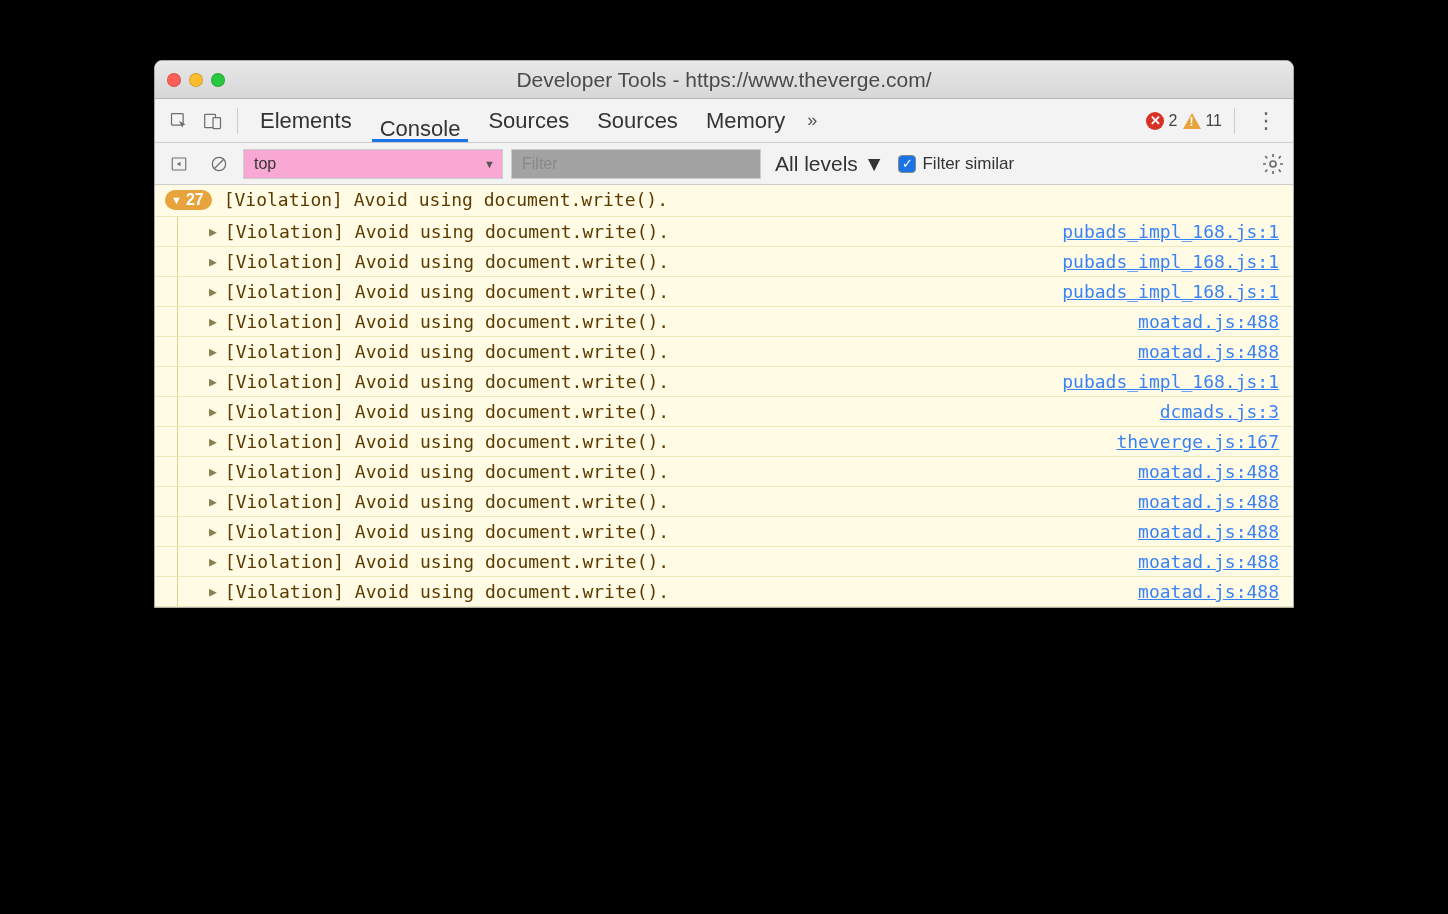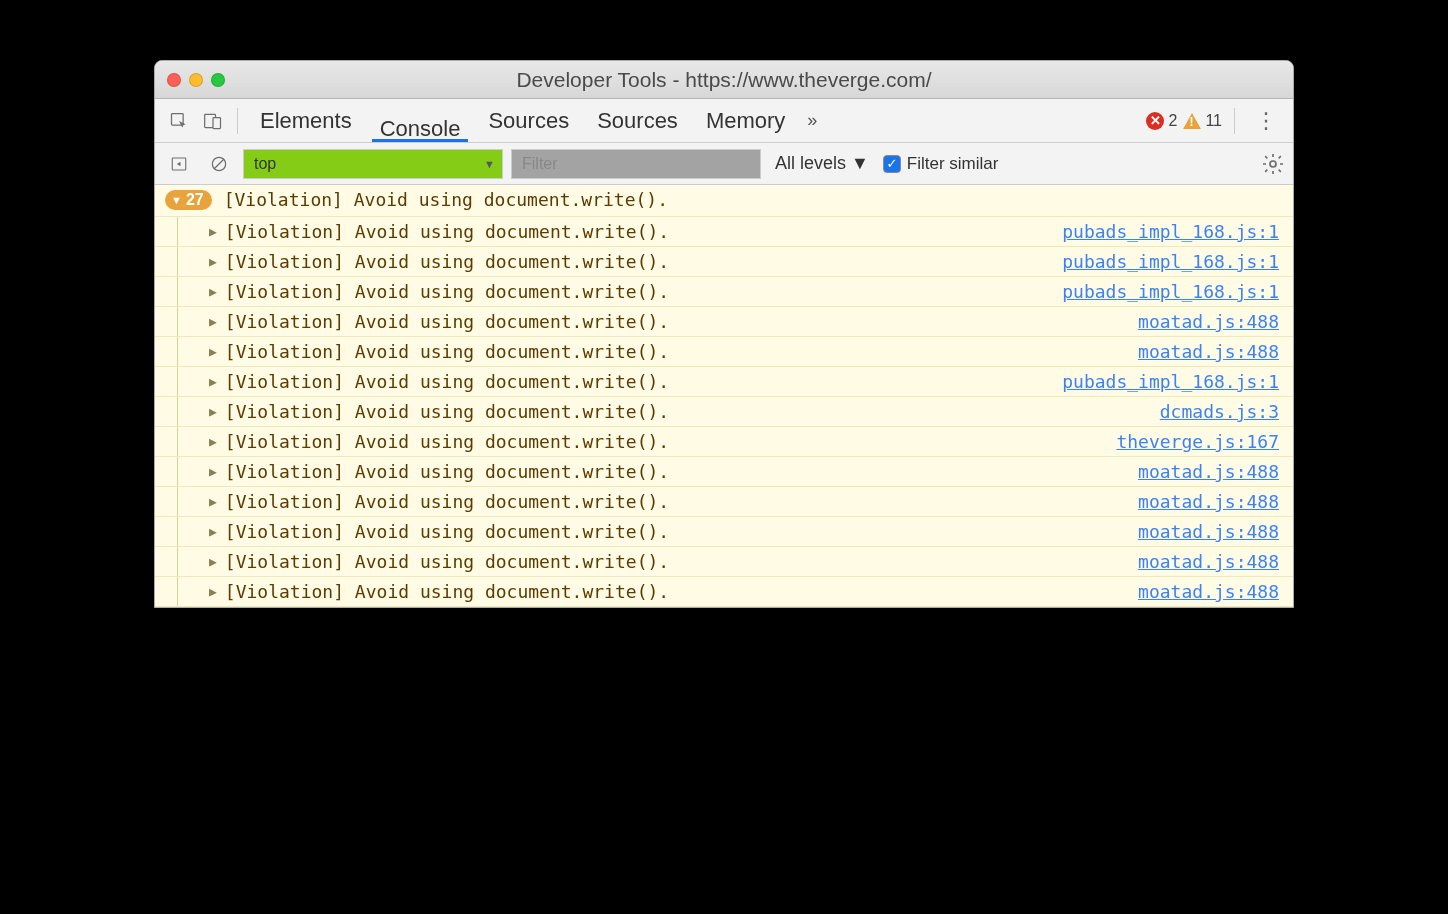--- a/index.html
+++ b/index.html
@@ -104,21 +104,21 @@
     display: flex; align-items: center;
     padding: 0 8px;
     background: #f3f3f3;
     gap: 8px;
   }
   .play-icon svg { width:18px;height:18px;}
   .clear-icon svg { width:20px;height:20px;}
   .context-select {
     height: 30px;
     border: 1px solid #ccc;
-    background: #84cc16;
+    background: #f9a8d4;
     font-size: 16px;
     padding: 0 28px 0 10px;
     color: #333;
     min-width: 260px;
     appearance: none;
     position: relative;
     cursor: pointer;
   }
   .select-wrap { position: relative; }
   .select-wrap::after {
@@ -128,21 +128,21 @@
   .filter-input {
     height: 30px;
     border: 1px solid #ccc;
     background: #a3a3a3;
     font-size: 16px;
     padding: 0 10px;
     width: 250px;
     color: #333;
   }
   .filter-input::placeholder { color:#888; }
-  .level-select { font-size:18px; color:#333; padding: 0 6px; cursor:pointer; display:flex; align-items:center; gap:6px;}
+  .level-select { font-size:21px; color:#333; padding: 0 6px; cursor:pointer; display:flex; align-items:center; gap:6px;}
   .chk { width:18px; height:18px; border:1px solid #888; border-radius:4px; background:#1a73e8; display:flex; align-items:center; justify-content:center; color:#fff; font-size:13px;}
   .chklabel { font-size:17px; color:#333; cursor:pointer; display:flex; align-items:center; gap:6px;}
   .gear { margin-left:auto; color:#6e6e6e; width:24px; height:24px; cursor:pointer;}
   .console-body {
     background: #fffbe5;
     font-family: Menlo, Consolas, monospace;
     font-size: 18px;
     overflow: hidden;
   }
   .group-header {

